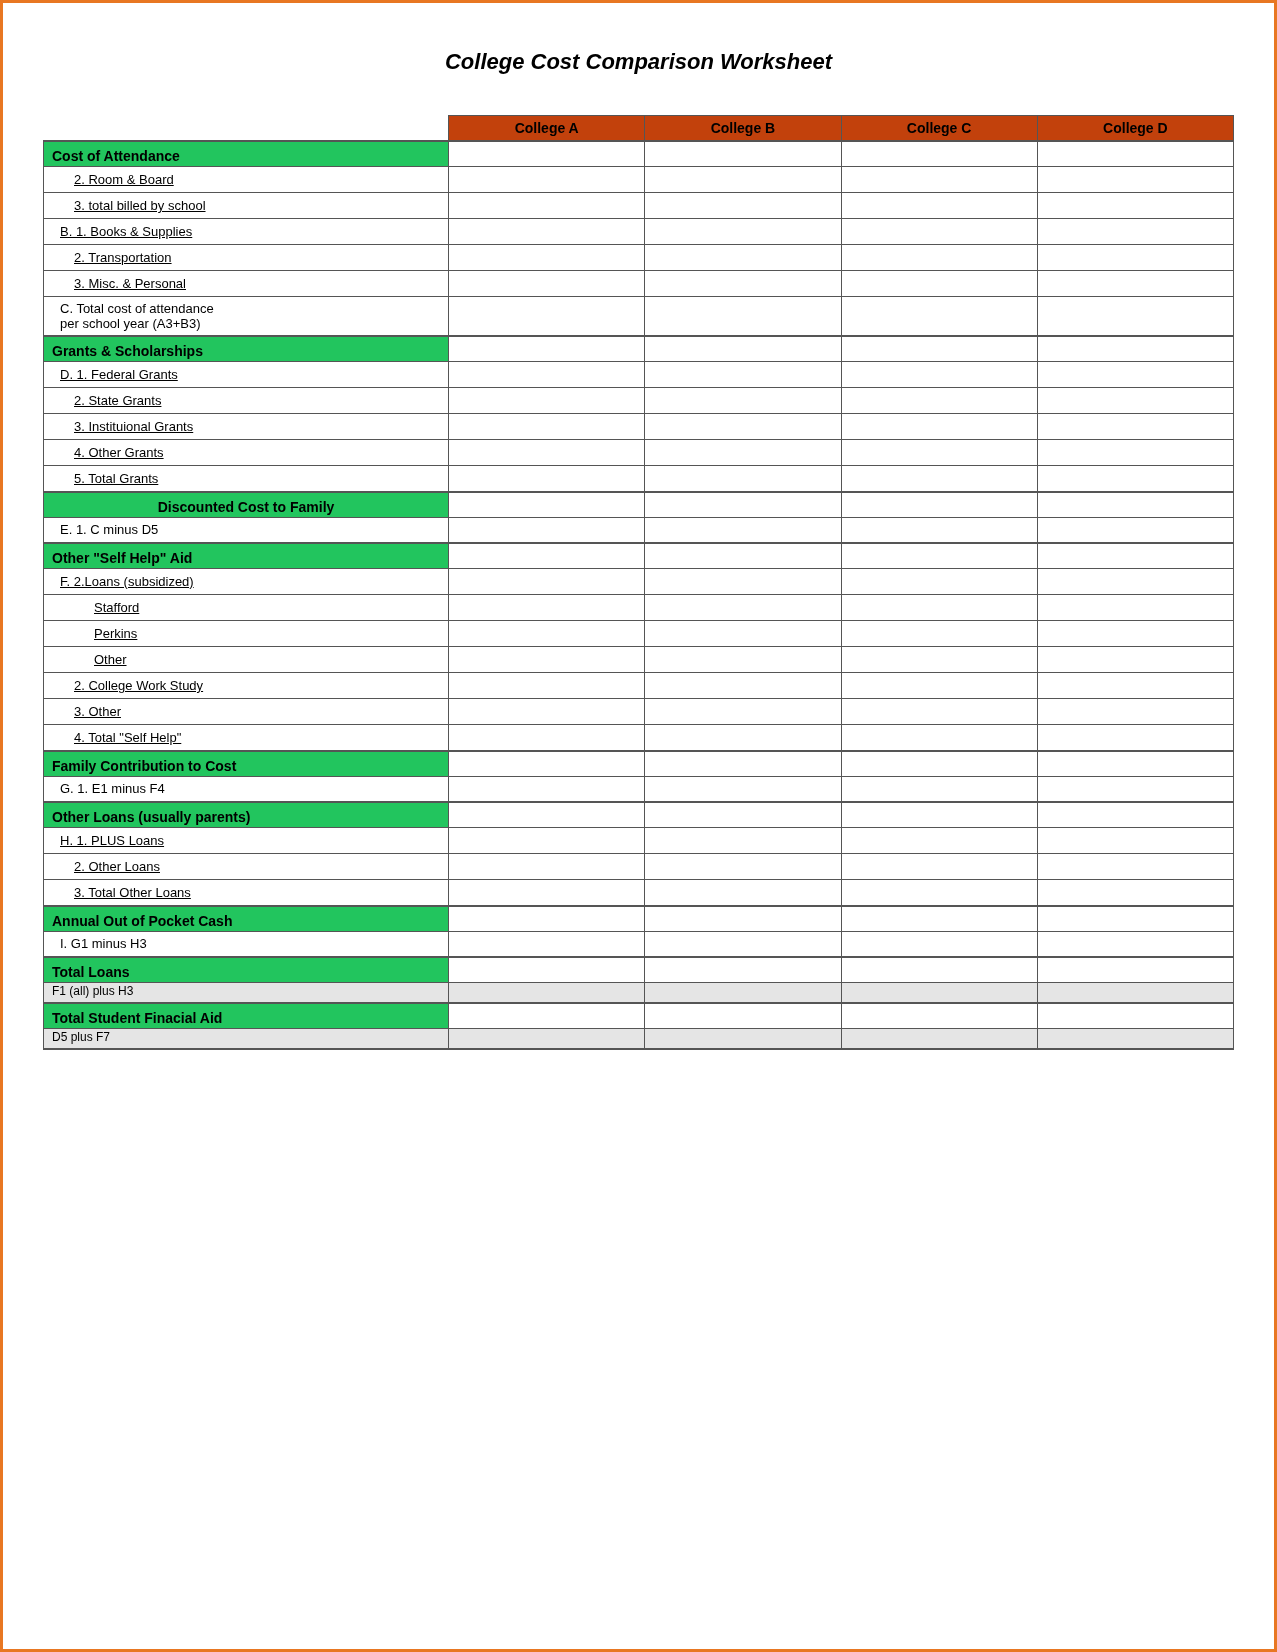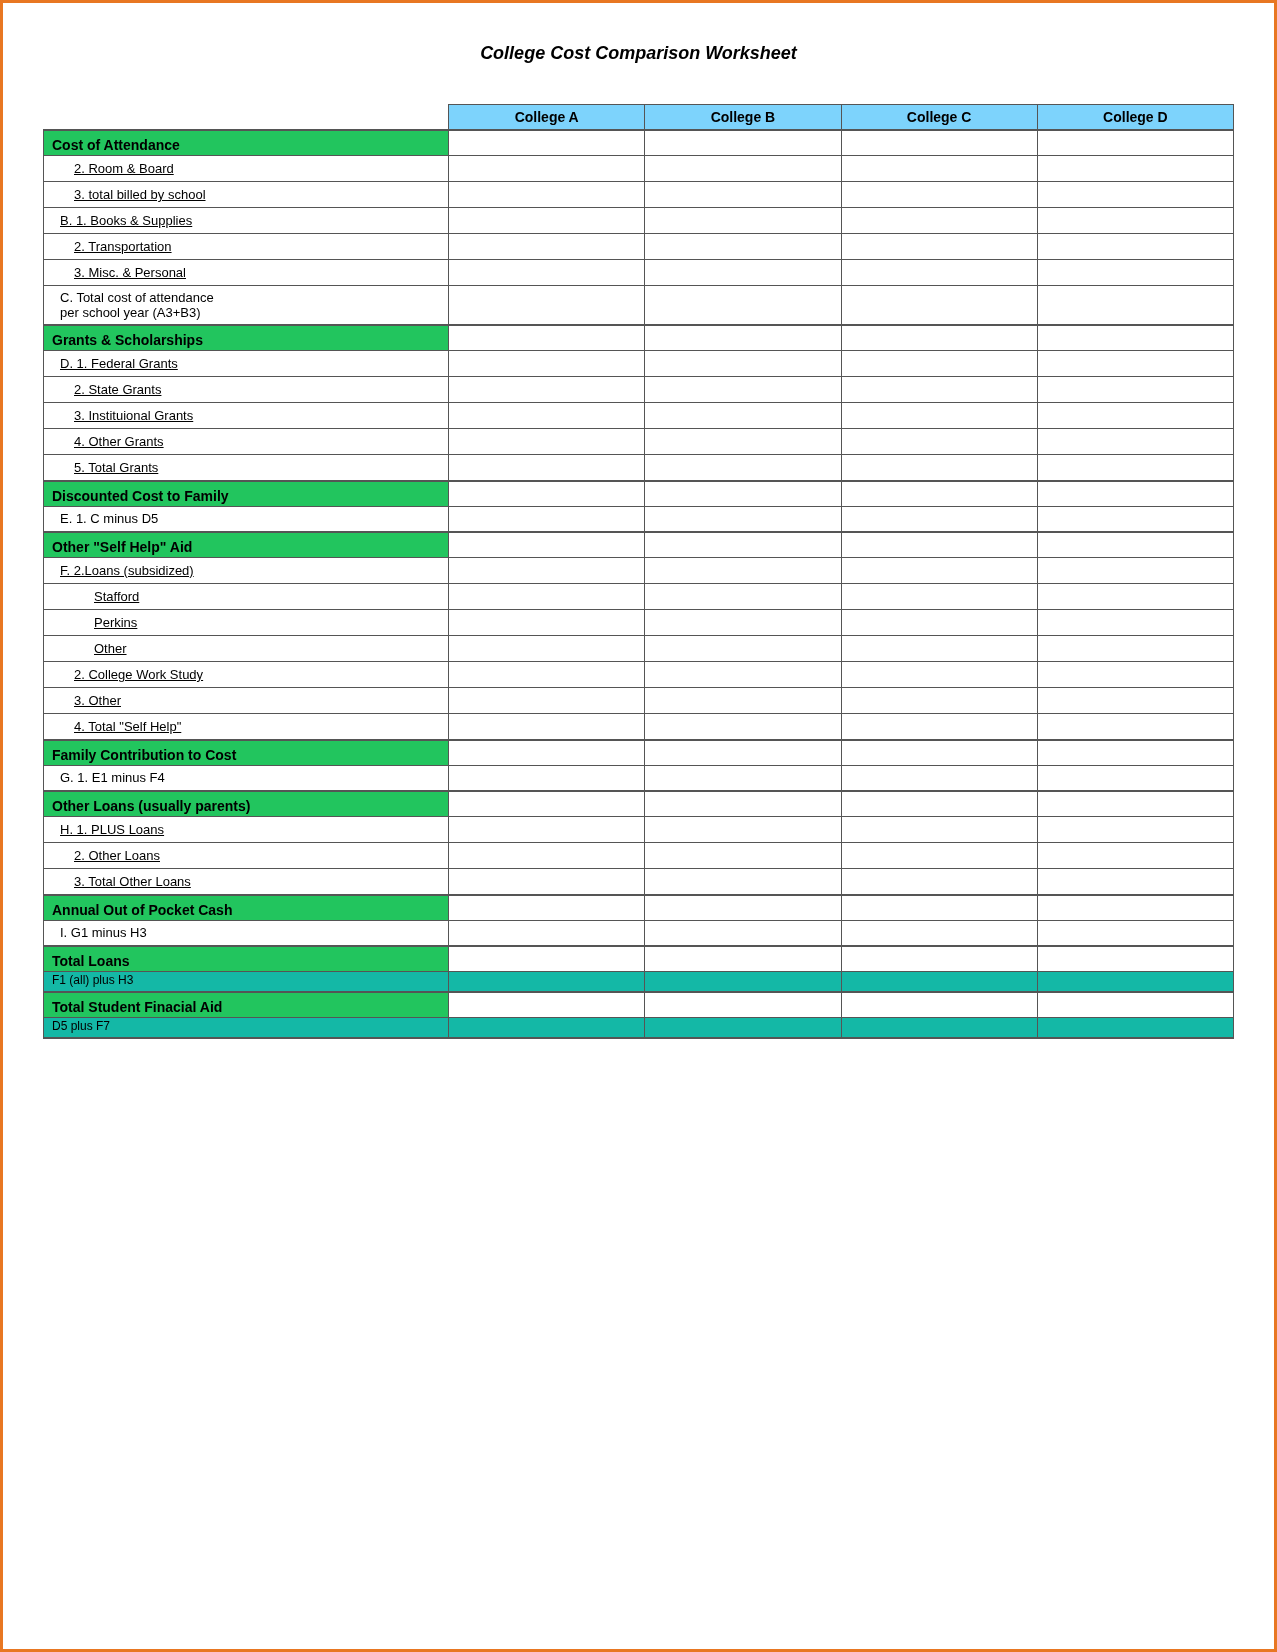--- a/index.html
+++ b/index.html
@@ -8,44 +8,44 @@
       font-family: Arial, sans-serif;
       font-size: 13px;
       color: #000;
       width: 1277px;
       min-height: 1652px;
       padding: 30px 40px;
       border: 3px solid #e87722;
     }
     .page-title {
       text-align: center;
-      font-size: 18px;
+      font-size: 22px;
       font-weight: bold;
       font-style: italic;
       margin-bottom: 40px;
-      margin-top: 10px;
+      margin-top: 16px;
     }
     table {
       width: 100%;
       border-collapse: collapse;
       table-layout: fixed;
     }
     col.label-col { width: 320px; }
     col.data-col { width: 155px; }
 
     th, td {
       border: 1px solid #555;
       padding: 4px 8px;
       vertical-align: middle;
     }
     thead th {
       text-align: center;
       font-weight: bold;
       font-size: 14px;
-      background: #7dd3fc;
+      background: #c2410c;
       border: 1px solid #555;
     }
     thead th.empty-header {
       border: none;
       background: transparent;
     }
     .section-header td {
       font-weight: bold;
       font-size: 14px;
       background: #22c55e;
@@ -58,21 +58,21 @@
     .section-header td.data-cell {
       border-left: 1px solid #555;
       border-right: 1px solid #555;
       border-top: 2px solid #555;
       border-bottom: none;
       background: #fff;
     }
     .section-sub-header td {
       font-size: 12px;
       font-weight: normal;
-      background: #14b8a6;
+      background: #e5e5e5;
       border-top: none;
       border-bottom: 1px solid #555;
       padding: 1px 8px 4px 8px;
     }
     .section-sub-header td.data-cell {
       border-left: 1px solid #555;
       border-right: 1px solid #555;
     }
     .data-row td {
       height: 26px;
@@ -199,21 +199,21 @@
         <td class="data-cell"></td>
       </tr>
       <tr class="data-row">
         <td class="label-cell indent-1" style="text-decoration: underline; border-bottom: 2px solid rgb(85, 85, 85);">5. Total Grants</td>
         <td class="data-cell" style="border-bottom: 2px solid rgb(85, 85, 85);"></td>
         <td class="data-cell" style="border-bottom: 2px solid rgb(85, 85, 85);"></td>
         <td class="data-cell" style="border-bottom: 2px solid rgb(85, 85, 85);"></td>
         <td class="data-cell" style="border-bottom: 2px solid rgb(85, 85, 85);"></td>
       </tr>
       <tr class="section-header">
-        <td style="border-bottom: none;">Discounted Cost to Family</td>
+        <td style="border-bottom: none; text-align: center;">Discounted Cost to Family</td>
         <td class="data-cell" style="border-top: 2px solid rgb(85, 85, 85); border-bottom: none;"></td>
         <td class="data-cell" style="border-top: 2px solid rgb(85, 85, 85); border-bottom: none;"></td>
         <td class="data-cell" style="border-top: 2px solid rgb(85, 85, 85); border-bottom: none;"></td>
         <td class="data-cell" style="border-top: 2px solid rgb(85, 85, 85); border-bottom: none;"></td>
       </tr>
       <tr class="data-row">
         <td class="label-cell" style="border-bottom: 2px solid rgb(85, 85, 85);">E.  1. C minus D5</td>
         <td class="data-cell" style="border-bottom: 2px solid rgb(85, 85, 85);"></td>
         <td class="data-cell" style="border-bottom: 2px solid rgb(85, 85, 85);"></td>
         <td class="data-cell" style="border-bottom: 2px solid rgb(85, 85, 85);"></td>

